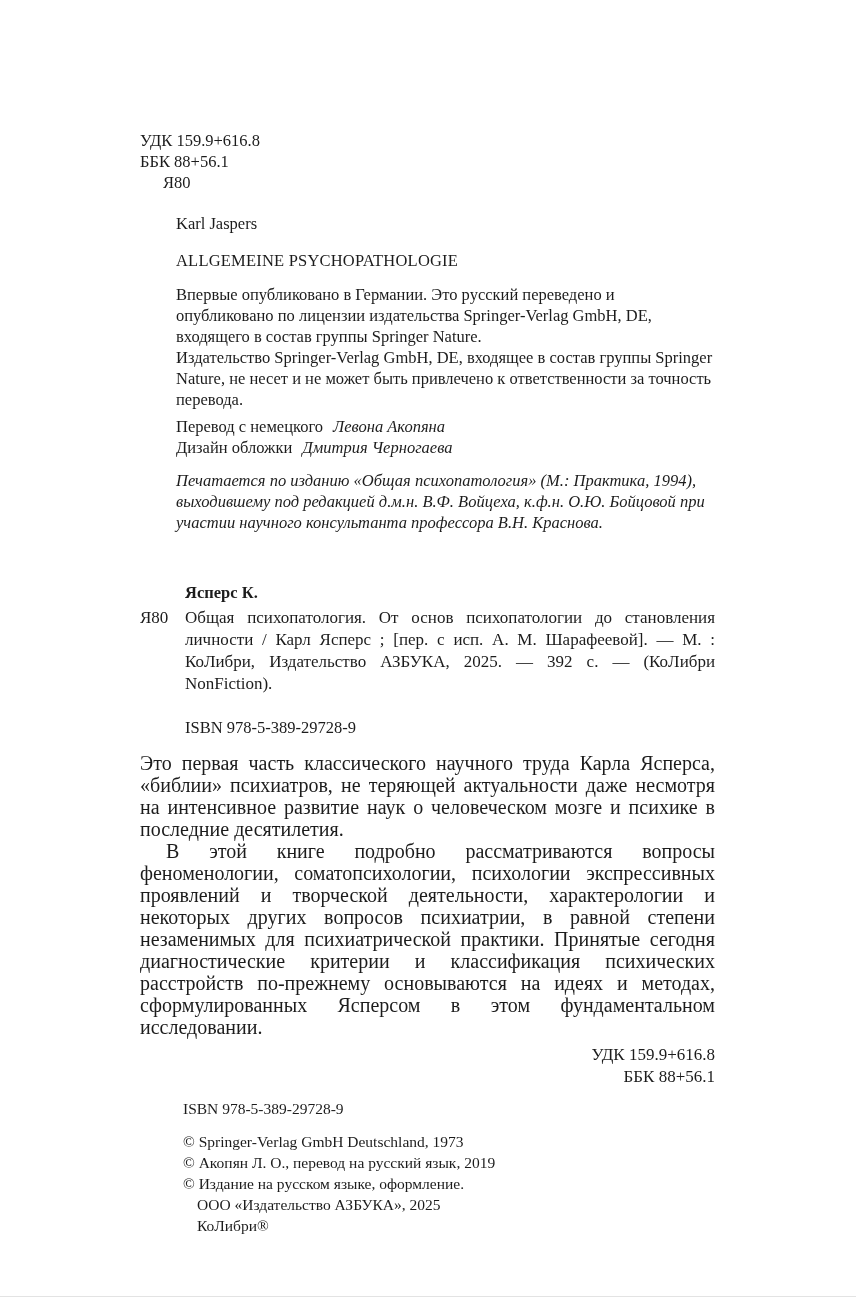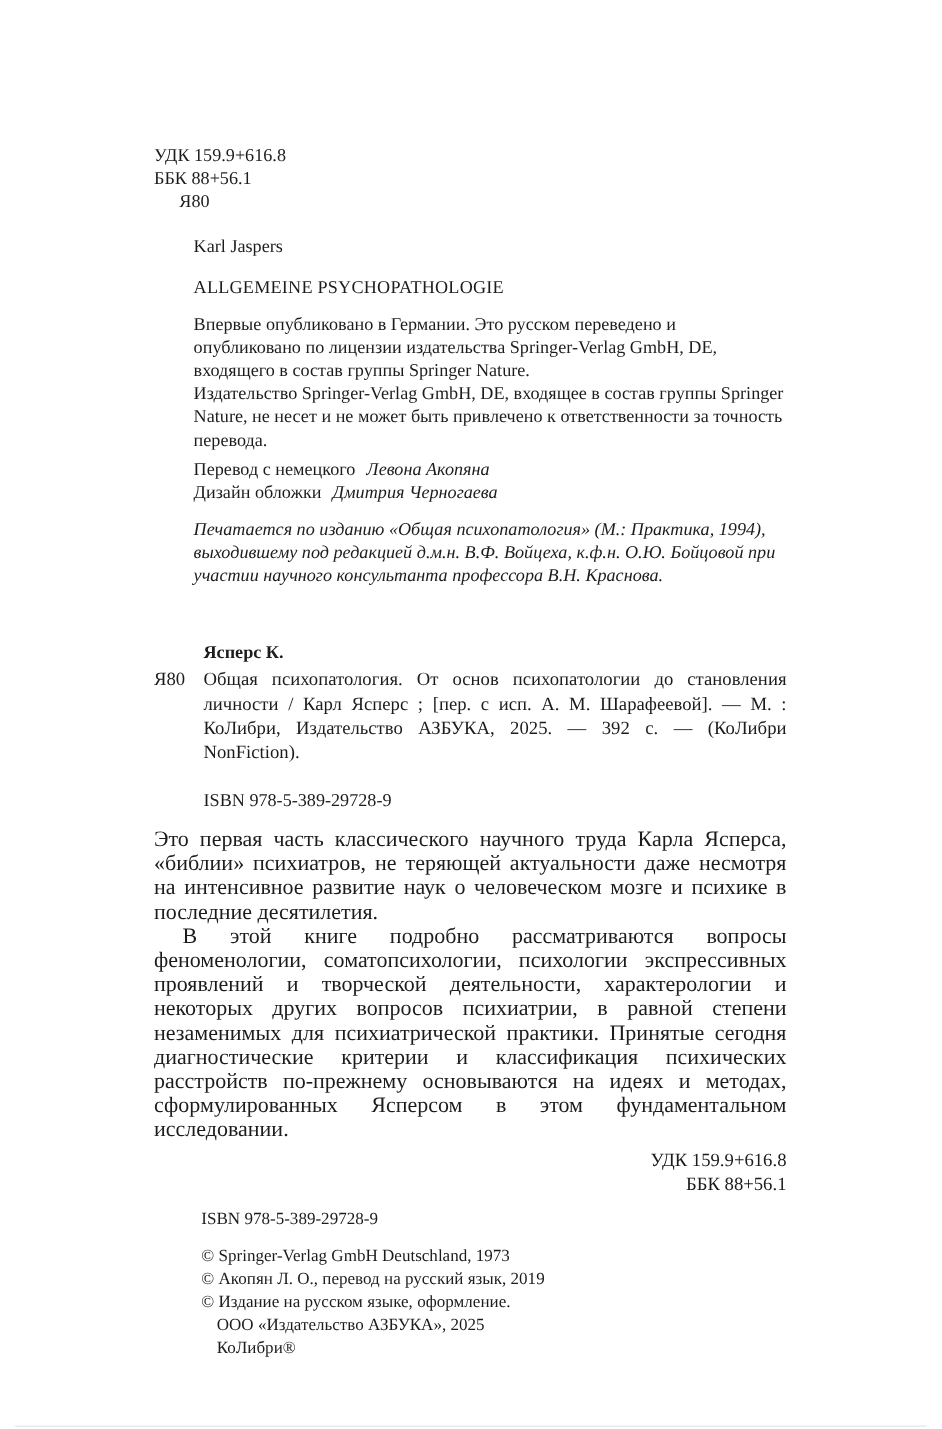--- a/index.html
+++ b/index.html
@@ -9,21 +9,20 @@
     position: relative;
     width: 856px;
     height: 1299px;
     background: #ffffff;
     color: #1c1c1c;
     font-family: "Liberation Serif", "DejaVu Serif", serif;
     font-size: 16.5px;
     line-height: 21px;
     padding: 130px 141px 0 140px;
     overflow: hidden;
-    border-radius: 24px;
   }
 
   p { margin: 0; }
 
   
   .codes-top .code-line { white-space: nowrap; }
   .ya-indent { padding-left: 23px; }
 
   
   .indent-block { margin-left: 36px; }
@@ -90,21 +89,21 @@
     <div class="code-line">УДК 159.9+616.8</div>
     <div class="code-line">ББК 88+56.1</div>
     <div class="code-line ya-indent">Я80</div>
   </header>
 
   <div class="indent-block">
     <div class="author-name">Karl Jaspers</div>
     <div class="orig-title">ALLGEMEINE PSYCHOPATHOLOGIE</div>
 
     <div class="license">
-      <p>Впервые опубликовано в Германии. Это русском переведено и опубликовано по лицензии издательства Springer-Verlag GmbH, DE, входящего в состав группы Springer Nature.</p>
+      <p>Впервые опубликовано в Германии. Это русский переведено и опубликовано по лицензии издательства Springer-Verlag GmbH, DE, входящего в состав группы Springer Nature.</p>
       <p>Издательство Springer-Verlag GmbH, DE, входящее в состав группы Springer Nature, не несет и не может быть привлечено к ответственности за точность перевода.</p>
     </div>
 
     <div class="credits">
       <div class="credit-row">
         <span>Перевод с немецкого</span><span class="credit-name">Левона Акопяна</span>
       </div>
       <div class="credit-row">
         <span>Дизайн обложки</span><span class="credit-name">Дмитрия Черногаева</span>
       </div>

